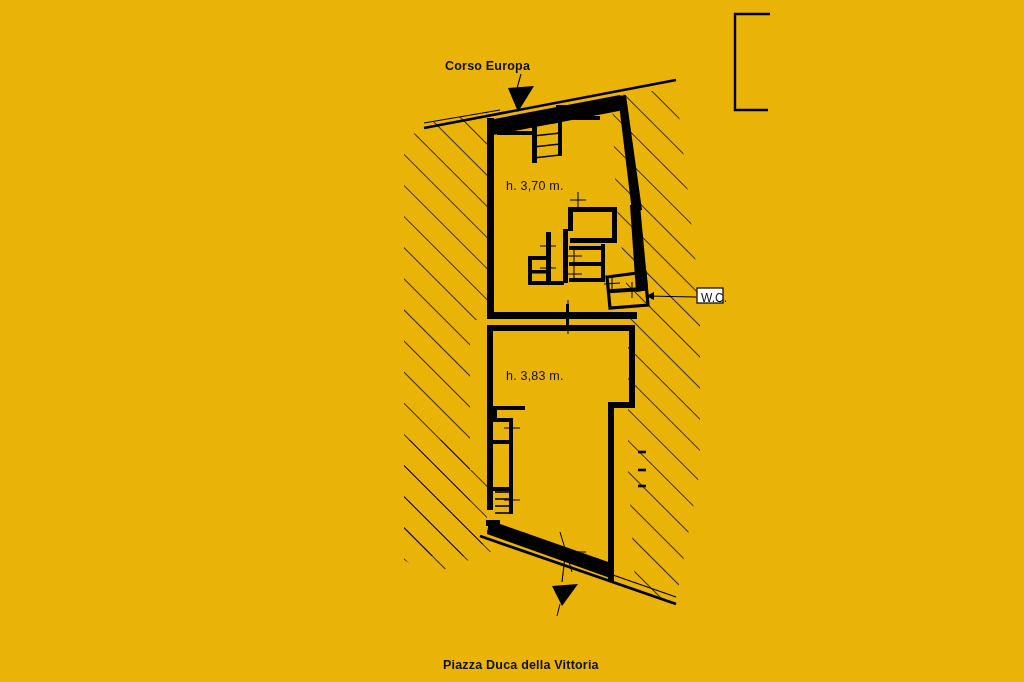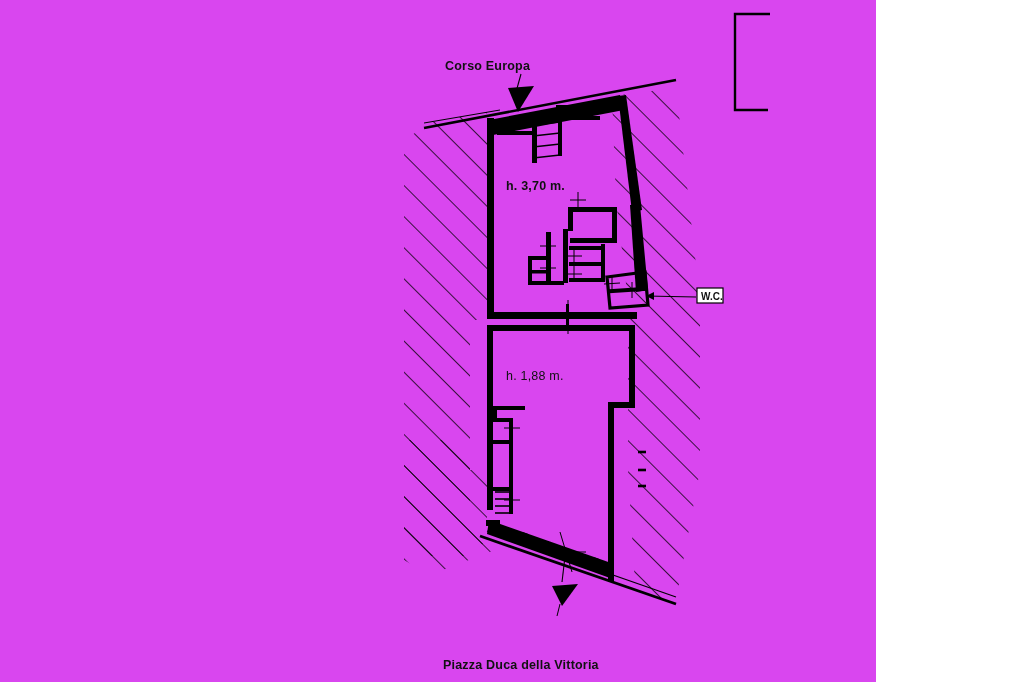--- a/index.html
+++ b/index.html
@@ -3,23 +3,23 @@
 <meta charset="utf-8">
 <title>Planimetria</title>
 <style>
   html, body {
     margin: 0;
     padding: 0;
     background: #ffffff;
   }
   #page {
     position: relative;
-    width: 876px;
+    width: 1024px;
     height: 682px;
-    background: #d946ef;
+    background: #eab308;
     overflow: hidden;
     font-family: "Liberation Sans", sans-serif;
   }
   #plan-svg {
     position: absolute;
     left: 0;
     top: 0;
     width: 1024px;
     height: 682px;
     display: block;
@@ -41,33 +41,33 @@
     left: 443px;
     top: 642px;
     font-size: 12.5px;
     font-weight: bold;
     margin-top: 16px;
   }
   .lbl-height-upper {
     left: 506px;
     top: 179px;
     font-size: 12.5px;
-    font-weight: bold;
+    font-weight: normal;
   }
   .lbl-height-lower {
     left: 506px;
     top: 369px;
     font-size: 12.5px;
     font-weight: normal;
   }
   .lbl-wc {
     left: 701px;
     top: 291px;
-    font-size: 10px;
-    font-weight: bold;
+    font-size: 12px;
+    font-weight: normal;
     letter-spacing: 0px;
   }
 </style>
 </head>
 <body>
 
 <div id="page">
 
   <svg id="plan-svg" viewBox="0 0 1024 682">
     <defs>
@@ -260,19 +260,19 @@
 
     <g>
       <path d="M 770 14 L 735 14 L 735 110 L 768 110" fill="none" stroke="#000000" stroke-width="2.4"></path>
     </g>
   </svg>
 
   <div class="lbl lbl-street-top">Corso Europa</div>
 
   <div class="lbl lbl-height-upper">h. 3,70 m.</div>
 
-  <div class="lbl lbl-height-lower">h. 1,88 m.</div>
+  <div class="lbl lbl-height-lower">h. 3,83 m.</div>
 
   <div class="lbl lbl-wc">W.C.</div>
 
   <div class="lbl lbl-street-bottom">Piazza Duca della Vittoria</div>
 
 </div>
 
 </body></html>

